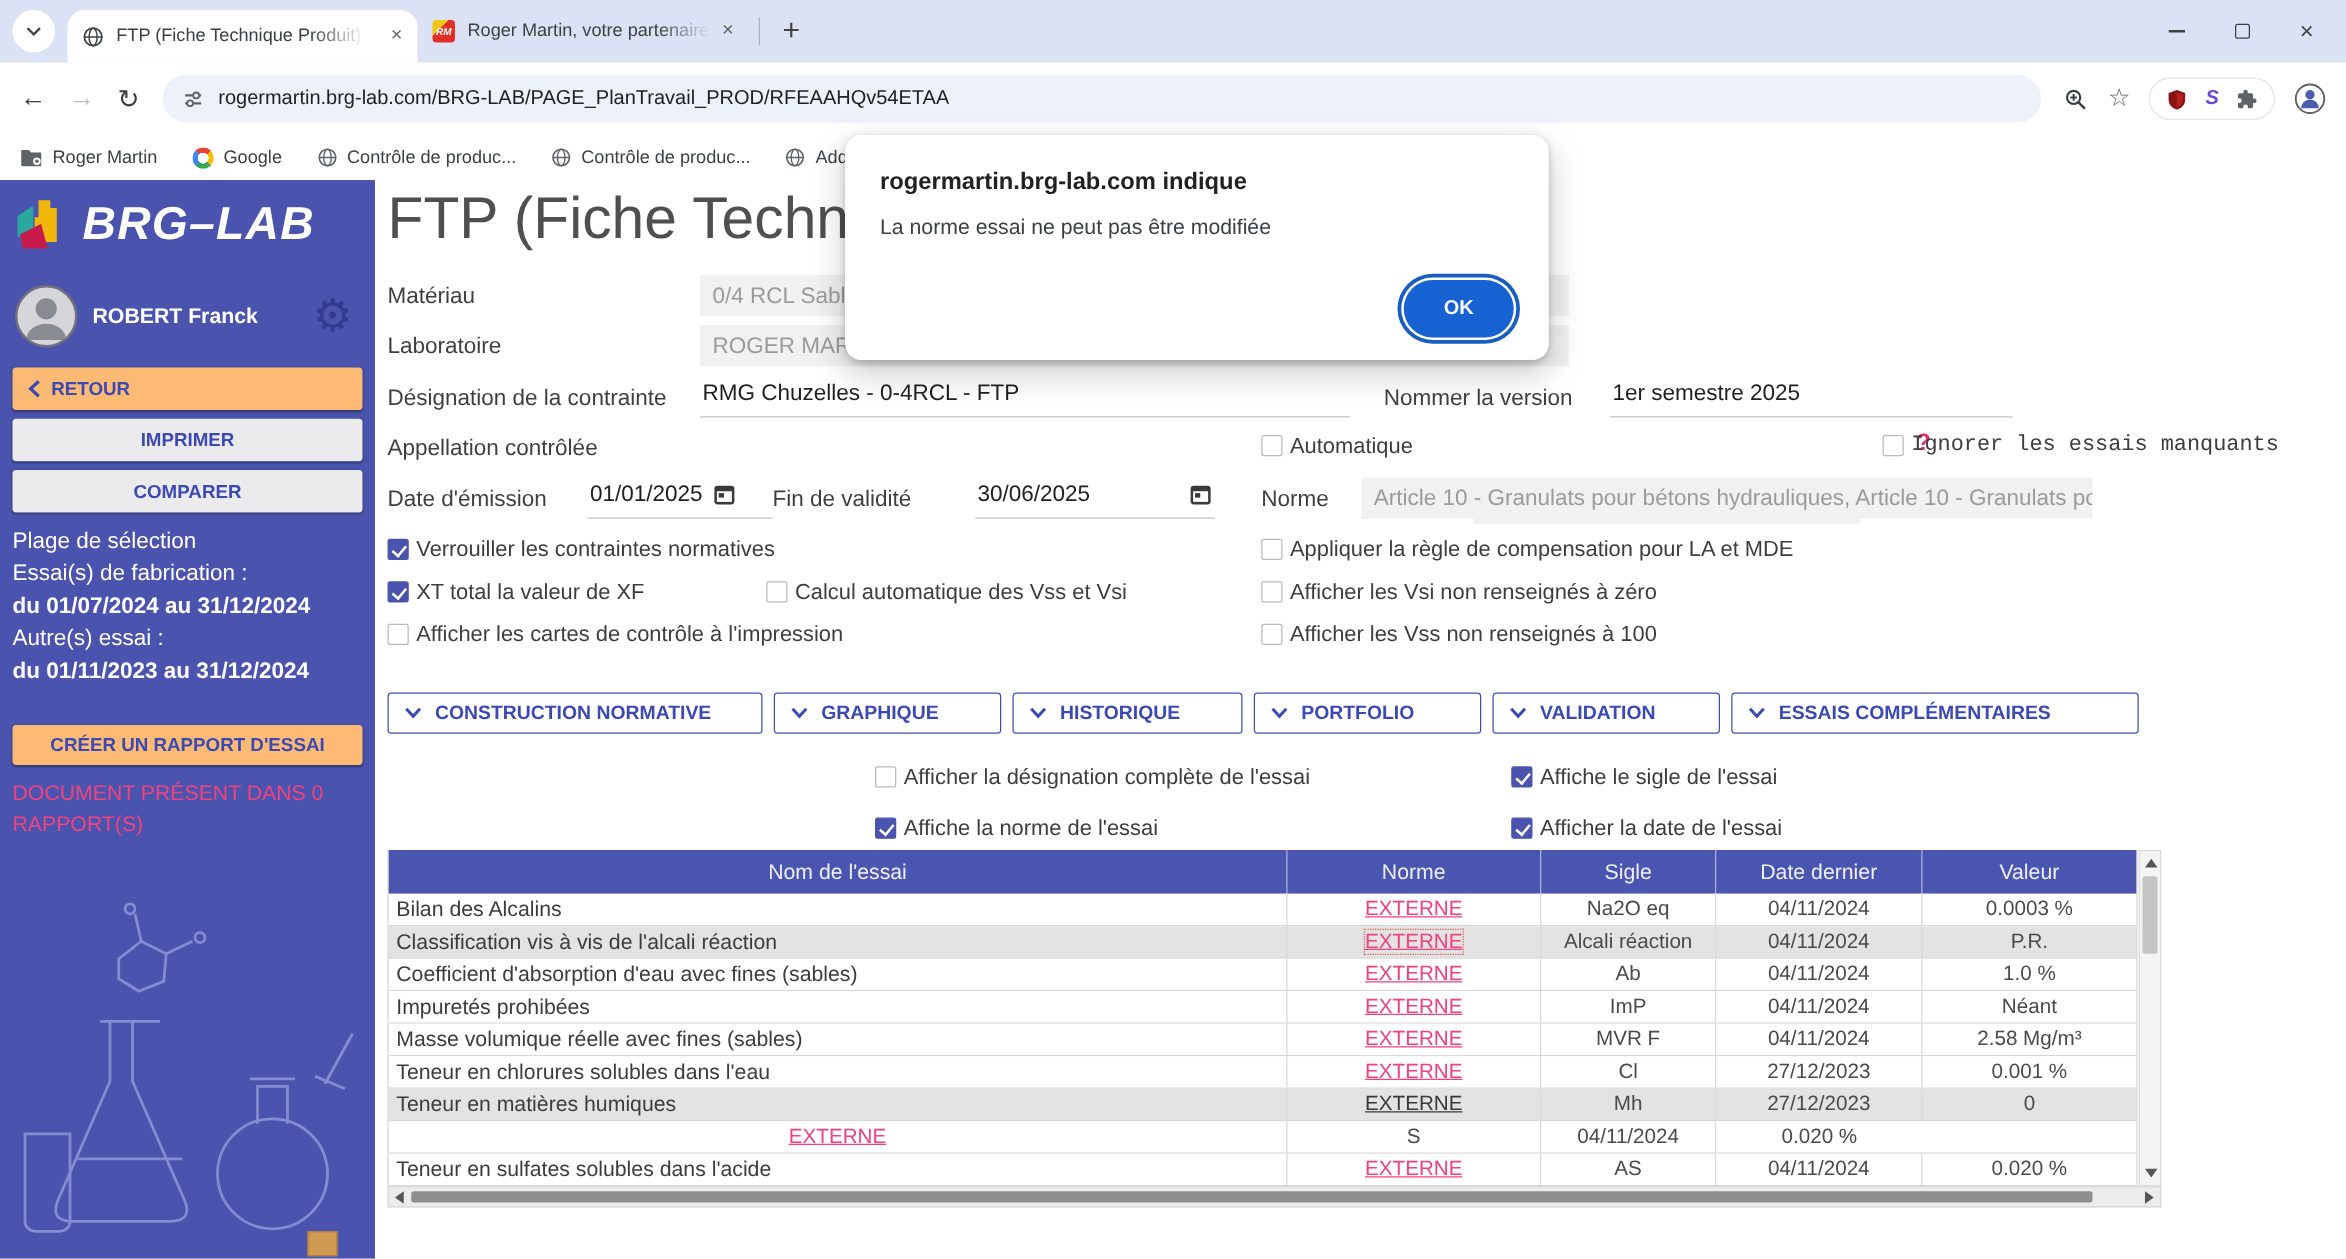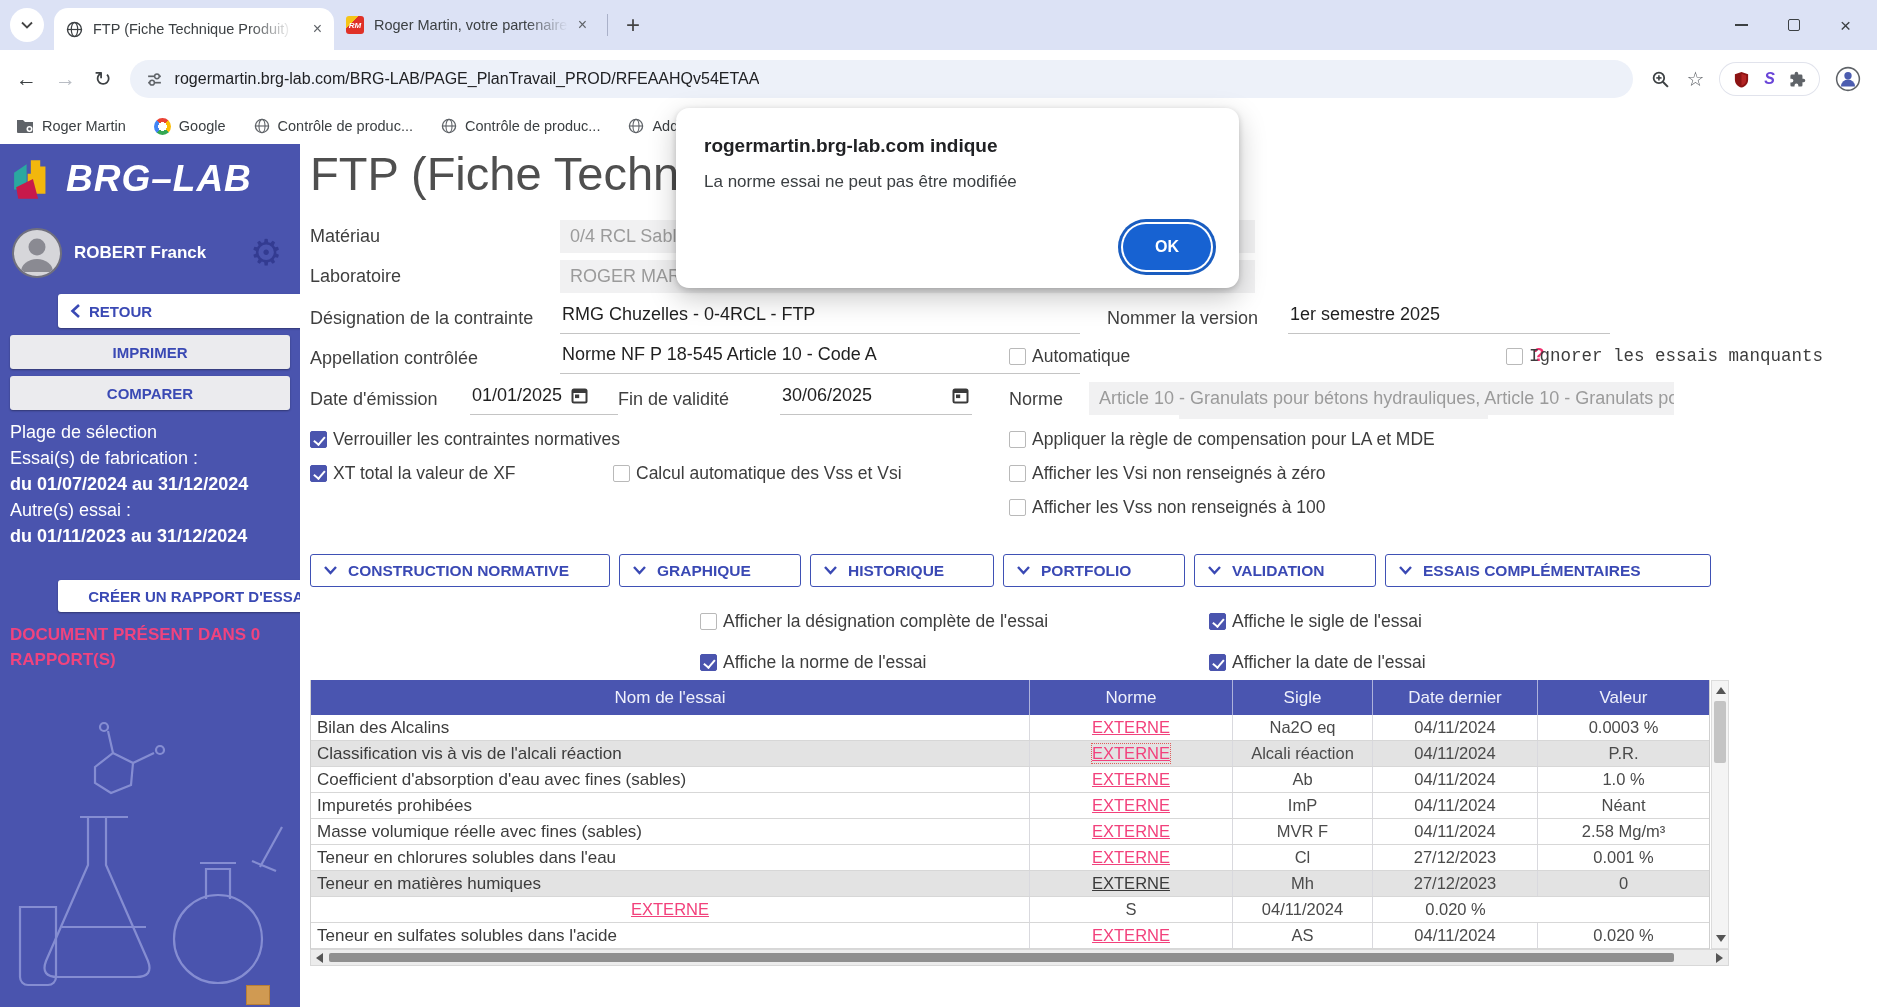--- a/index.html
+++ b/index.html
@@ -42,24 +42,24 @@
   
   .logo { position:absolute; left:12px; top:12px; display:flex; align-items:center; gap:8px; }
   .logo-text { font-size:37px; font-weight:800; font-style:italic; letter-spacing:1px; color:#fff; }
   .gear { position:absolute; left:250px; top:88px; font-size:36px; color:#333b91; }
   .avatar { position:absolute; left:12px; top:84px; width:50px; height:50px; border-radius:50%; background:#d6d6da; border:2px solid #70707e; overflow:hidden; }
   .avatar svg { display:block; }
   .username { position:absolute; left:74px; top:99px; font-size:17px; font-weight:600; }
   .sbtn { position:absolute; left:10px; width:280px; height:34px; background:#ebebee; border:none; border-radius:3px;
           color:#3a49b4; font-size:15px; font-weight:600; display:flex; align-items:center; justify-content:center;
           box-shadow:0 1px 2px rgba(0,0,0,.35); font-family:inherit; }
-  .sbtn.white { background:#ffffff; justify-content:flex-start; padding-left:12px; gap:8px;margin-left:48px; }
+  .sbtn.white { background:#fdba74; justify-content:flex-start; padding-left:12px; gap:8px; }
   .seltext { position:absolute; left:10px; font-size:18px; }
   .seltext.bold { font-weight:700; }
-  .pinknote { position:absolute; left:10px; top:478px; width:286px; font-size:17px; font-weight:700; color:#f0437e; line-height:25px; }
+  .pinknote { position:absolute; left:10px; top:478px; width:286px; font-size:17px; font-weight:400; color:#f0437e; line-height:25px; }
   .glass { position:absolute; left:0; bottom:0; opacity:.55; }
   .cube { position:absolute; left:246px; bottom:2px; width:24px; height:20px; background:#d09a52; border:1px solid #b97f35; }
 
   
   .ptitle { position:absolute; left:10px; top:2px; font-size:47px; color:#4f4f4f; white-space:nowrap; }
   .flabel { position:absolute; font-size:18px; color:#3f3f3f; white-space:nowrap; }
   .gfield { position:absolute; background:#f1f1f2; color:#9b9b9b; font-size:18px; display:flex; align-items:center;
             padding:0 10px; overflow:hidden; white-space:nowrap; height:33px; }
   .ufield { position:absolute; border-bottom:1px solid #c4c4c4; font-size:18px; color:#1f1f1f; padding:2px 2px 8px;
             white-space:nowrap; overflow:hidden; display:flex; align-items:center; gap:8px; }
@@ -289,21 +289,20 @@
 
     <span class="flabel" style="left:10px;top:122px;">Laboratoire</span>
     <div class="gfield" style="left:260px;top:116px;width:695px;">ROGER MARTI</div>
 
     <span class="flabel" style="left:10px;top:164px;">Désignation de la contrainte</span>
     <div class="ufield" style="left:260px;top:158px;width:520px;">RMG Chuzelles - 0-4RCL - FTP</div>
     <span class="flabel" style="left:807px;top:164px;">Nommer la version</span>
     <div class="ufield" style="left:988px;top:158px;width:322px;">1er semestre 2025</div>
 
     <span class="flabel" style="left:10px;top:204px;">Appellation contrôlée</span>
-    <div class="ufield" style="left:260px;top:198px;width:520px;">Norme NF P 18-545 Article 10 - Code A</div>
     <div class="chkrow" style="left:709px;top:202px;">
       <span class="cb"></span>
       <span>Automatique</span>
     </div>
     <div class="gfield" style="left:879px;top:196px;width:309px;margin-top:46px;">Conforme</div>
     <span class="qmark" style="left:1233px;top:200px;">?</span>
     <div class="chkrow" style="left:1206px;top:202px;font-family:Liberation Mono, monospace;">
       <span class="cb"></span>
       <span>Ignorer les essais manquants</span>
     </div>
@@ -341,20 +340,24 @@
       <span class="cb on"></span>
       <span>XT total la valeur de XF</span>
     </div>
     <div class="chkrow" style="left:313px;top:319px;">
       <span class="cb"></span>
       <span>Calcul automatique des Vss et Vsi</span>
     </div>
     <div class="chkrow" style="left:709px;top:319px;">
       <span class="cb"></span>
       <span>Afficher les Vsi non renseignés à zéro</span>
+    </div>
+    <div class="chkrow" style="left:10px;top:353px;">
+      <span class="cb"></span>
+      <span>Afficher les cartes de contrôle à l'impression</span>
     </div>
     <div class="chkrow" style="left:709px;top:353px;">
       <span class="cb"></span>
       <span>Afficher les Vss non renseignés à 100</span>
     </div>
 
     <div class="secrow">
       <button class="secbtn" style="width:300px;">
         <svg width="15" height="11" viewBox="0 0 15 11">
             <polyline points="2,2 7.5,8 13,2" fill="none" stroke="#3a49b4" stroke-width="2.4"></polyline>

